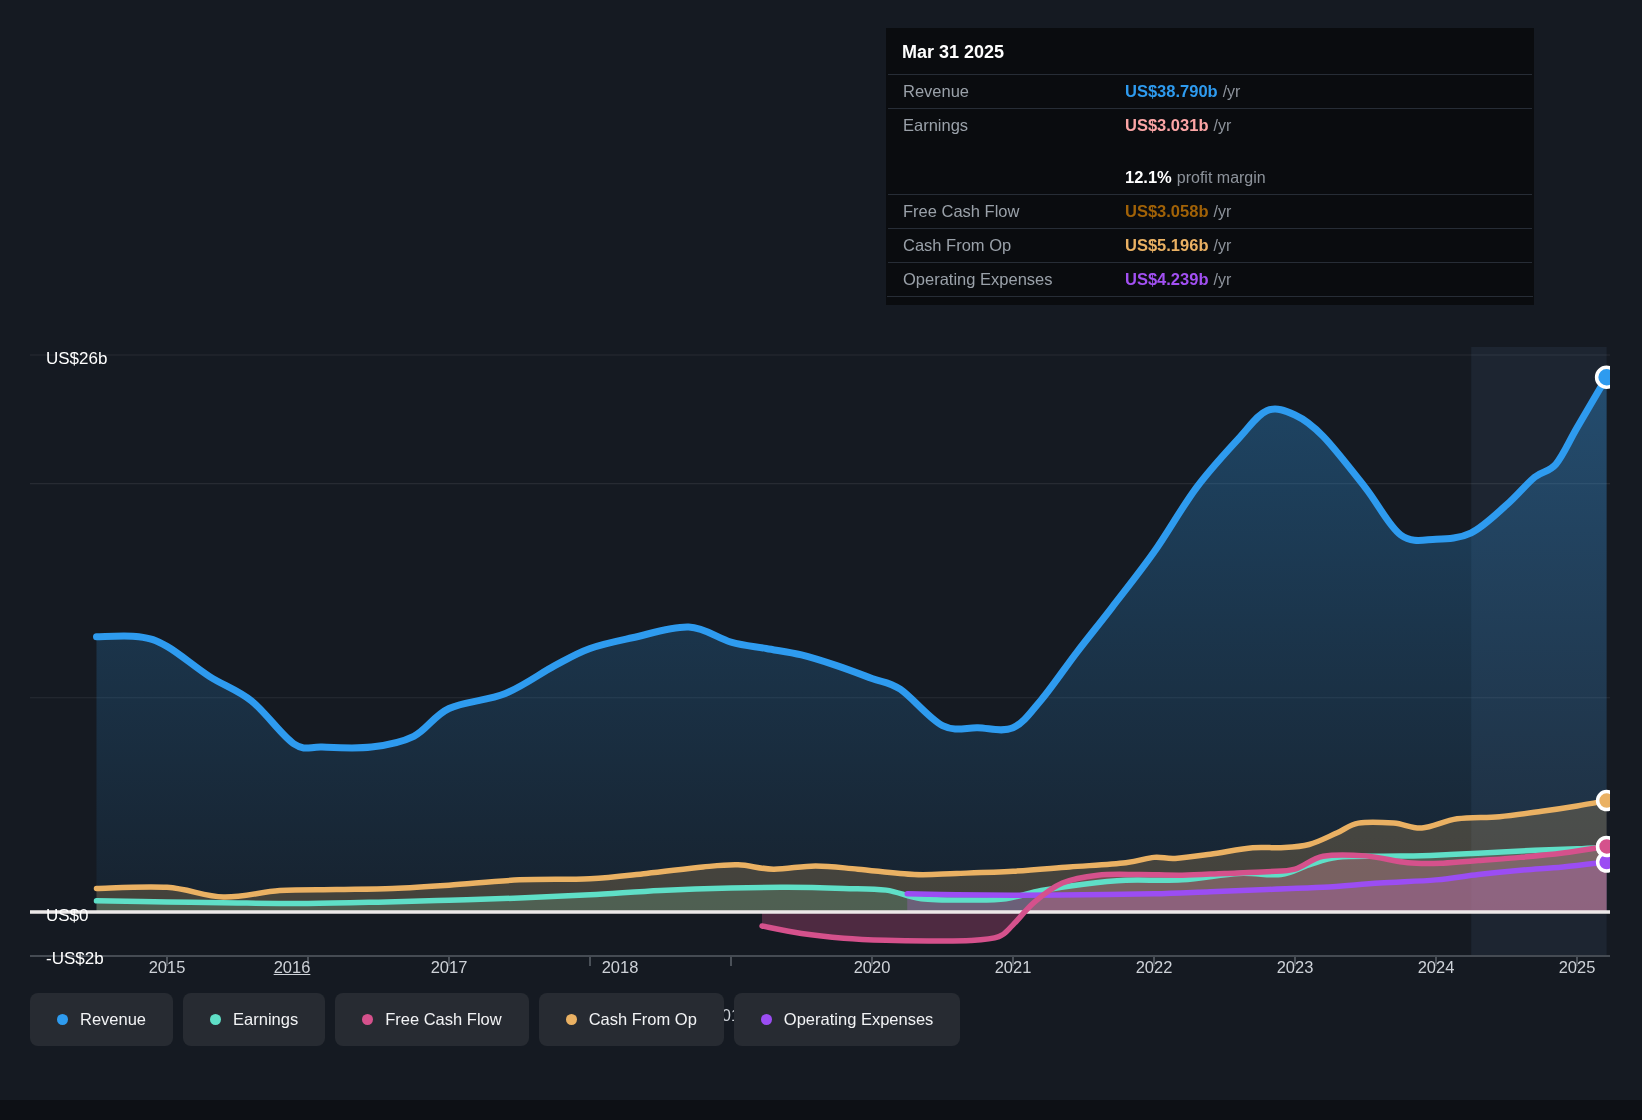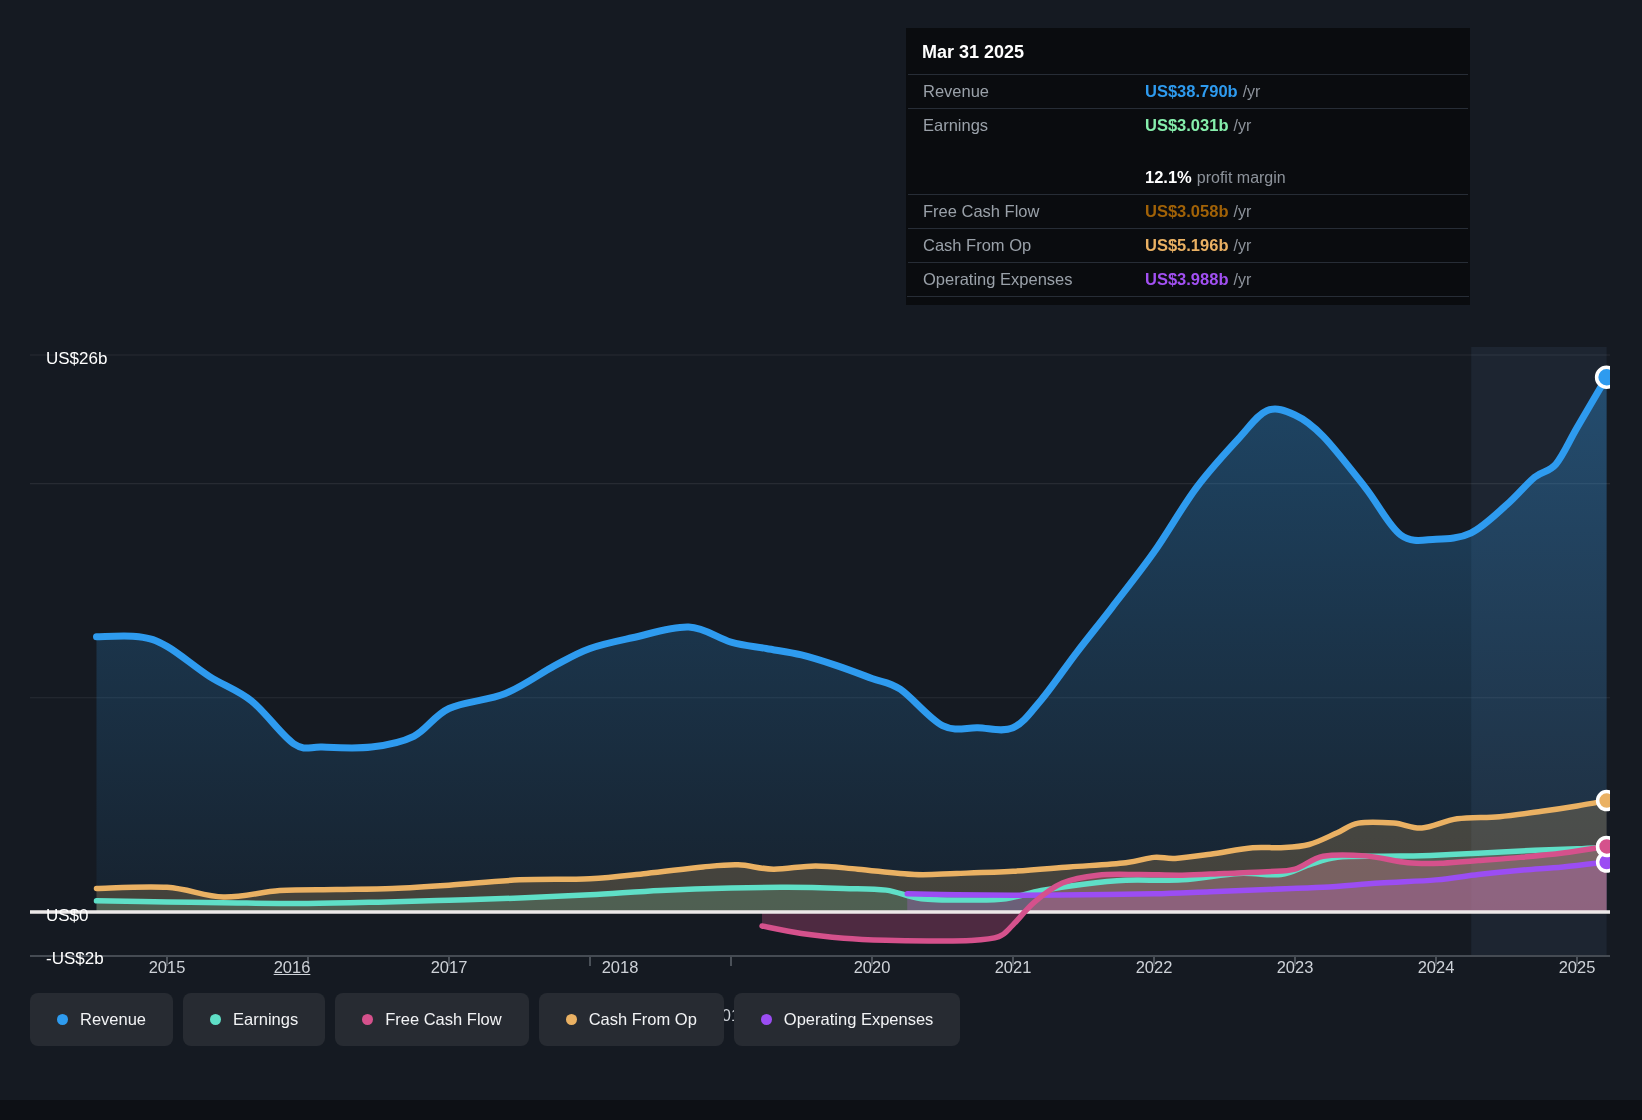--- a/index.html
+++ b/index.html
@@ -7,21 +7,21 @@
   #stage{position:relative;width:1642px;height:1120px;background:#151a22;overflow:hidden;}
 
   
   #chart-svg{position:absolute;left:0;top:0;}
 
   
   .y-label{position:absolute;left:46px;color:#ffffff;font-size:17px;font-weight:400;line-height:20px;margin-top:30px;}
   .x-label{position:absolute;width:80px;text-align:center;color:#ced2d8;font-size:16.5px;font-weight:400;top:958px;}
 
   
-  #tooltip{position:absolute;left:906px;top:28px;width:564px;background:#0a0c0f;box-sizing:border-box;
+  #tooltip{position:absolute;left:886px;top:28px;width:648px;background:#0a0c0f;box-sizing:border-box;
            padding:0 0 8px 0;}
   #tooltip .tt-title{color:#ffffff;font-size:18px;font-weight:700;padding:14px 16px 11px 16px;}
   .tt-row{display:flex;align-items:center;height:33px;border-top:1px solid #272d36;margin:0 1px;padding:0 15px;}
   .tt-row.no-line{border-top:none;margin-top:19px;}
   .tt-row:last-child{border-bottom:none;}
   .tt-rows{border-bottom:1px solid #272d36;margin:0 1px;}
   .tt-label{width:222px;flex:none;color:#9aa1a9;font-size:16.5px;}
   .tt-value{font-size:16.5px;font-weight:700;}
   .tt-suffix{color:#8d939b;font-size:16px;margin-left:5px;}
   .tt-margin-bold{color:#ffffff;font-size:16.5px;font-weight:700;}
@@ -108,41 +108,41 @@
   <div id="tooltip">
     <div class="tt-title">Mar 31 2025</div>
     <div class="tt-rows" id="tt-rows">
         <div class="tt-row">
           <span class="tt-label">Revenue</span>
           <span class="tt-value" style="color: rgb(46, 155, 239);">US$38.790b</span>
           <span class="tt-suffix">/yr</span>
         </div>
         <div class="tt-row">
           <span class="tt-label">Earnings</span>
-          <span class="tt-value" style="color: #86efac;">US$3.031b</span>
+          <span class="tt-value" style="color: #fca5a5;">US$3.031b</span>
           <span class="tt-suffix">/yr</span>
         </div>
         <div class="tt-row no-line">
           <span class="tt-label"></span>
           <span class="tt-margin-bold">12.1%</span>
           <span class="tt-suffix">profit margin</span>
         </div>
         <div class="tt-row">
           <span class="tt-label">Free Cash Flow</span>
           <span class="tt-value" style="color: #a16207;">US$3.058b</span>
           <span class="tt-suffix">/yr</span>
         </div>
         <div class="tt-row">
           <span class="tt-label">Cash From Op</span>
           <span class="tt-value" style="color: rgb(234, 177, 99);">US$5.196b</span>
           <span class="tt-suffix">/yr</span>
         </div>
         <div class="tt-row">
           <span class="tt-label">Operating Expenses</span>
-          <span class="tt-value" style="color: rgb(162, 80, 242);">US$3.988b</span>
+          <span class="tt-value" style="color: rgb(162, 80, 242);">US$4.239b</span>
           <span class="tt-suffix">/yr</span>
         </div>
       </div>
   </div>
 
   <div id="legend">
       <div class="legend-chip">
         <span class="legend-dot" style="background: rgb(46, 155, 239);"></span>
         <span class="legend-text">Revenue</span>
       </div>

